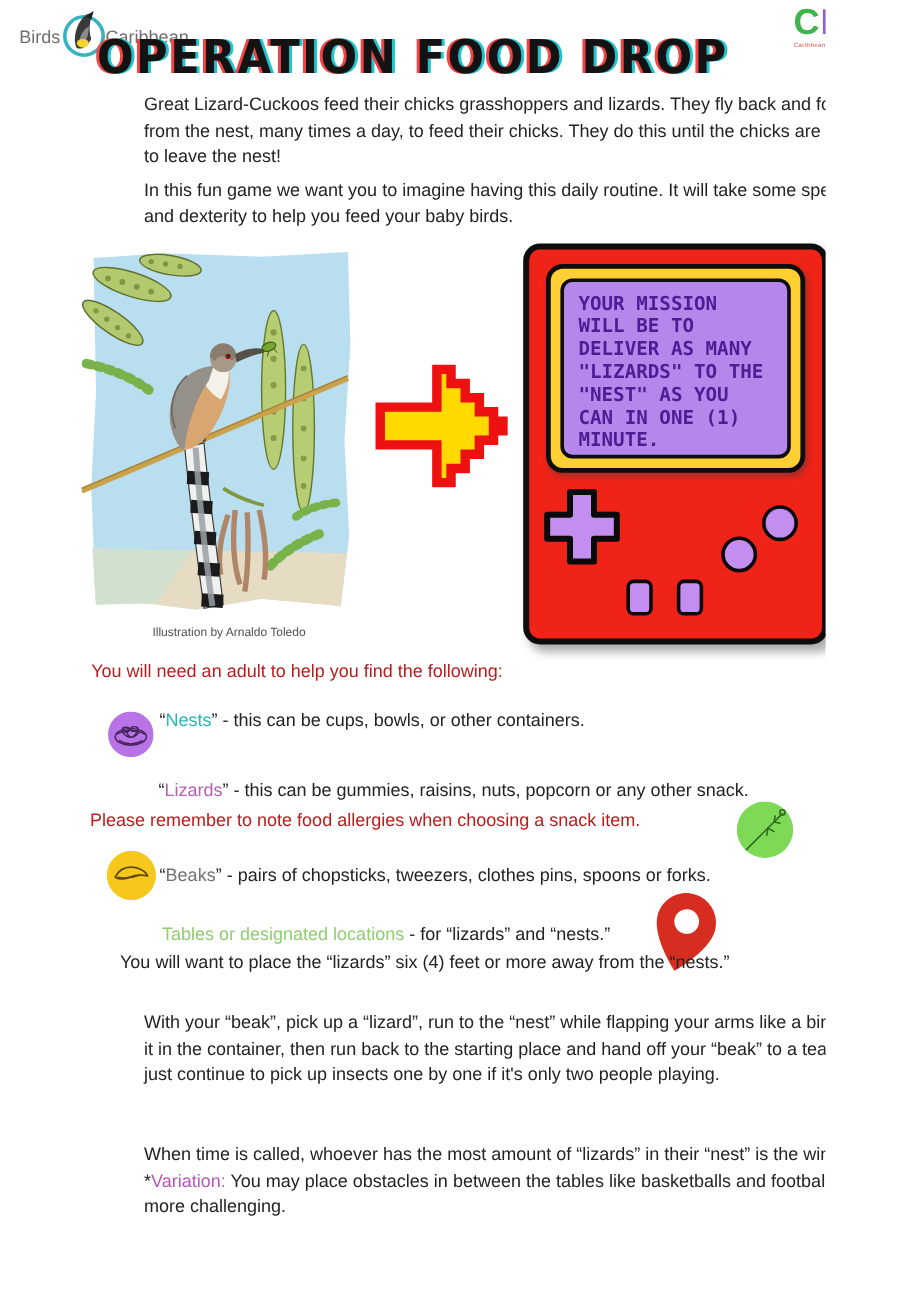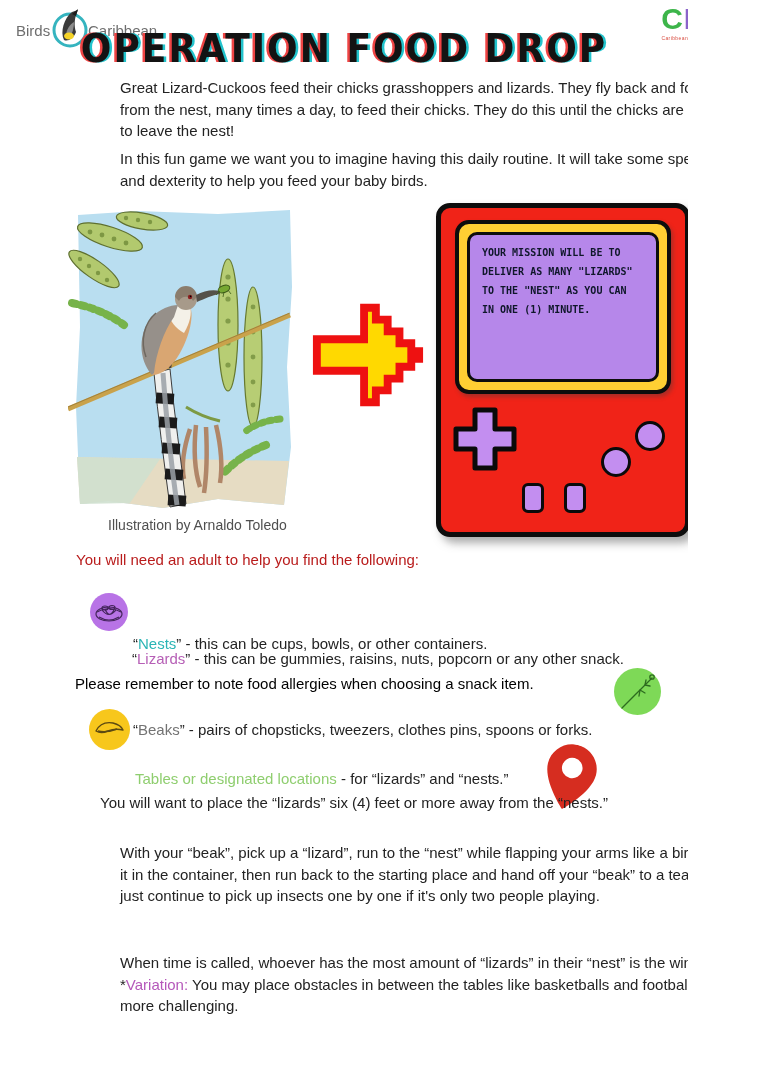--- a/index.html
+++ b/index.html
@@ -23,51 +23,51 @@
   
   .para { position:absolute; font-size:15px; line-height:21.5px; color:#232323;margin-left:44px; }
   .p1 { left:76px; top:77px;  width:618px; }
   .p2 { left:76px; top:148px; width:610px; }
   .p3 { left:76px; top:842px; width:648px; }
   .p4 { left:76px; top:952px; width:648px; }
   .variation { color:#b558ba; }
 
   
   .illo { position:absolute; left:68px; top:207px; width:228px; height:328px; }
-  .illo-credit { position:absolute; left:0; bottom:2px; font-size:14px; color:#4f4f4f;padding-left:40px; }
+  .illo-credit { position:absolute; left:19px; bottom:2px; font-size:10px; color:#4f4f4f;padding-left:40px; }
 
   .pixel-arrow { position:absolute; left:312px; top:296px; width:112px; height:118px; }
 
   .console { position:absolute; left:436px; top:203px; width:254px; height:334px;
     background:#f02318; border:5px solid #0d0d0d; border-radius:14px;
     box-shadow:5px 6px 8px rgba(90,90,90,.5); }
   .bezel { position:absolute; left:14px; top:12px; width:216px; height:174px;
     background:#ffcf33; border:4px solid #0d0d0d; border-radius:14px;
     box-shadow:2px 3px 4px rgba(60,60,60,.4); }
   .screen { position:absolute; left:8px; top:8px; right:8px; bottom:8px;
     background:#b687ea; border:3px solid #0d0d0d; border-radius:10px;
     padding:8px 12px; }
   .screen-text { font-family:"DejaVu Sans Mono", monospace; font-weight:bold;
-    font-size:10px; line-height:19px; letter-spacing:0; color:#0f172a; text-transform:uppercase; }
+    font-size:16px; line-height:19px; letter-spacing:0; color:#4c1d95; text-transform:uppercase; }
   .dpad { position:absolute; left:12px; top:199px; width:64px; height:64px; }
   .btn-round { position:absolute; width:30px; height:30px; border-radius:50%;
     background:#c38ef0; border:3px solid #0a0a0a; }
   .btn-a { left:194px; top:213px; }
   .btn-b { left:160px; top:239px; }
   .btn-flat { position:absolute; width:22px; height:30px; border-radius:6px;
     background:#c38ef0; border:3px solid #0a0a0a; top:275px; }
   .btn-select { left:81px; }
   .btn-start { left:123px; }
 
   
   .supplies-heading { position:absolute; left:76px; top:551px; font-size:15px; color:#b91c1c; }
   .line { position:absolute; font-size:15px; color:#232323; white-space:nowrap; }
-  .l-nests   { left:133px; top:635px; }
+  .l-nests   { left:133px; top:592px; }
   .l-lizards { left:132px; top:650px; }
-  .l-allergy { left:75px;  top:675px; color:#000000; }
+  .l-allergy { left:75px;  top:675px; color:#b91c1c; }
   .l-beaks   { left:133px; top:721px; }
   .l-tables  { left:135px; top:770px;text-align:right; }
   .l-place   { left:100px; top:794px; }
   .term-nests{ color:#2ab5b5; } .term-lizards{ color:#b65fb6; }
   .term-beaks{ color:#737373; } .term-tables{ color:#8fce6f; }
 
   .icon-circle { position:absolute; }
   .ic-nest   { left:90px;  top:593px; }
   .ic-lizard { left:614px; top:668px; }
   .ic-beak   { left:89px;  top:709px; }

